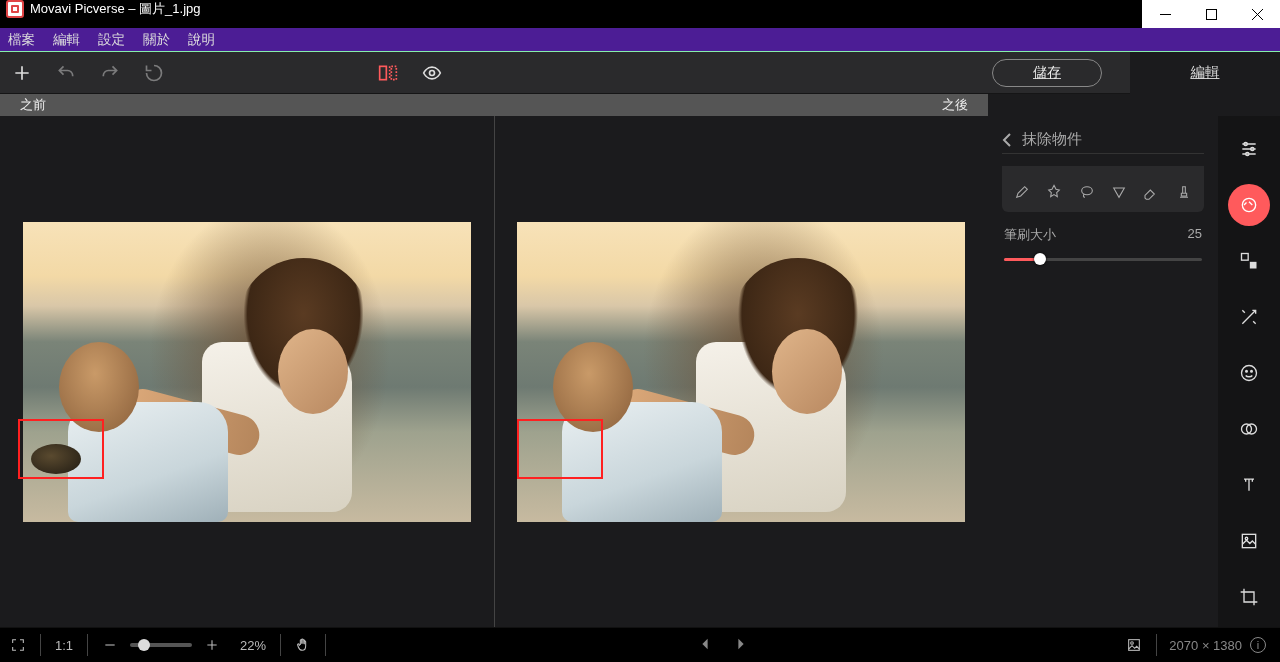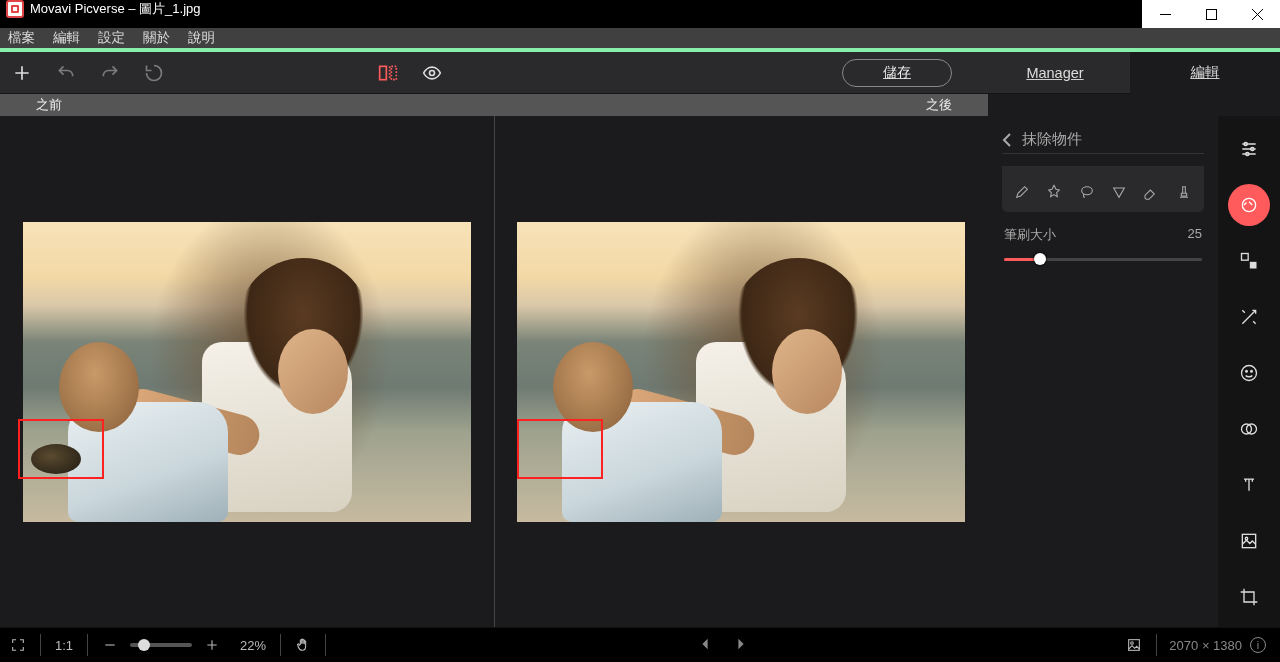--- a/index.html
+++ b/index.html
@@ -7,36 +7,36 @@
 
   
   .titlebar { height:28px; background:#000; color:#fff; display:flex; align-items:flex-start; font-size:13px; }
   .titlebar .app-icon { width:18px; height:18px; margin:0 6px; border:2px solid #e04445; border-radius:3px; background:#fff; position:relative; }
   .titlebar .app-icon::after{content:"";position:absolute;inset:3px;border:2px solid #e04445;border-radius:1px;}
   .titlebar .title { flex:1; }
   .winbtn { width:46px; height:28px; display:flex; align-items:center; justify-content:center; color:#fff; }
   .winbtn svg{width:11px;height:11px;stroke:#000;stroke-width:1;}
 
   
-  .menubar { height:24px; background:#404040; display:flex; align-items:center; padding:0 8px; gap:18px; font-size:13.5px; color:#ddd; border-bottom:4px solid #86efac; }
+  .menubar { height:24px; background:#4c1d95; display:flex; align-items:center; padding:0 8px; gap:18px; font-size:13.5px; color:#ddd; border-bottom:1px solid #86efac; }
   .menuitem { cursor:default; }
 
   
   .toolbar { height:42px; background:#2a2a2c; display:flex; align-items:center; border-bottom:1px solid #151516;text-decoration:underline; }
   .tbtn { width:44px; height:42px; display:flex; align-items:center; justify-content:center; color:#bbb; }
   .tbtn svg { width:20px; height:20px; }
   .tbtn.disabled svg { opacity:.45; }
   .spacer{flex:1}
   .save-btn { width:110px; height:28px; border:1px solid #888; border-radius:14px; display:flex; align-items:center; justify-content:center; font-size:14px; color:#eee; margin-right:28px; }
   .mode-tab { width:150px; height:42px; display:flex; align-items:center; justify-content:center; font-size:14.5px; color:#ddd; }
   .mode-tab.active { background:#1b1b1d; }
 
   
   .ba-header { height:22px; background:#555; display:flex; font-size:13px; color:#eee; }
-  .ba-header > div { display:flex; align-items:center; padding:0 36px; }
+  .ba-header > div { display:flex; align-items:center; padding:0 20px; }
   .ba-header .before{flex:1;}
   .ba-header .after{flex:1;justify-content:flex-end;}
 
   
   .main { display:flex; height:calc(662px - 28px - 24px - 42px - 22px - 35px); }
   .canvas-wrap { flex:1; display:flex; background:#1b1b1d; position:relative; }
   .pane { flex:1; display:flex; align-items:center; justify-content:center; position:relative; }
   .pane + .pane { border-left:1px solid #444; }
   .photo { width:448px; height:300px; background:
       radial-gradient(ellipse 200px 260px at 55% 45%, #6d5238 0%, transparent 60%),
@@ -162,21 +162,20 @@
       </svg>
   </div>
   <div class="tbtn">
     <svg viewBox="0 0 24 24" stroke="#ddd" stroke-width="2" fill="none">
         <path d="M2 12s3.5-7 10-7 10 7 10 7-3.5 7-10 7S2 12 2 12z"></path>
         <circle cx="12" cy="12" r="3"></circle>
       </svg>
   </div>
   <div class="spacer"></div>
   <div class="save-btn">儲存</div>
-  <div class="mode-tab">Manager</div>
   <div class="mode-tab active">編輯</div>
 </div>
 
 <div class="ba-header">
   <div class="before">之前</div>
   <div class="after">之後</div>
   <div style="width:292px;background:#1b1b1d;"></div>
 </div>
 
 <div class="main">

